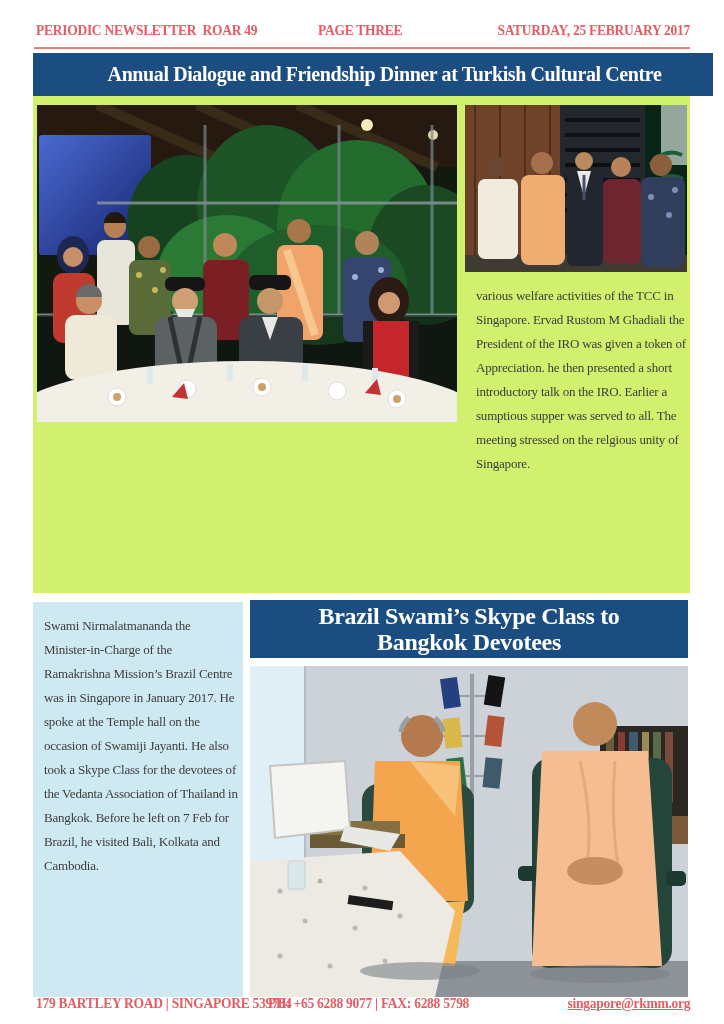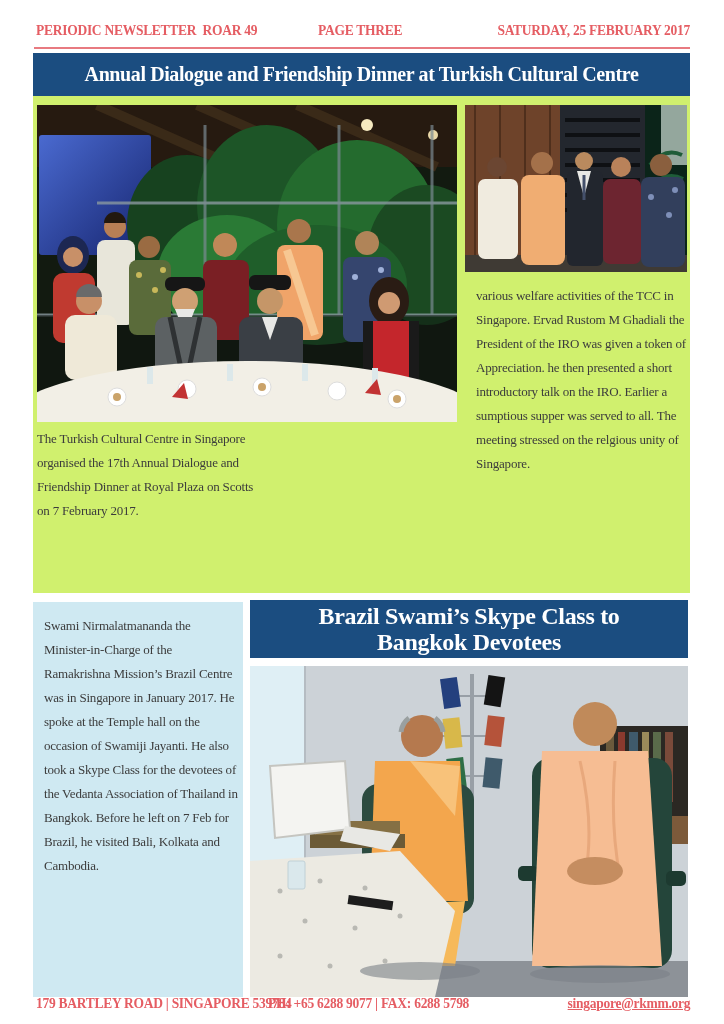--- a/index.html
+++ b/index.html
@@ -15,21 +15,21 @@
   .ftr-text{position:absolute;top:995px;font-size:15px;font-weight:bold;color:#e55d63;
             letter-spacing:-0.3px;white-space:pre;}
   .ftr-address{left:36px;transform:scaleX(.9);transform-origin:0 50%;}
   .ftr-phone{left:268px;transform:scaleX(.9);transform-origin:0 50%;}
   .ftr-email{right:34px;transform:scaleX(.9);transform-origin:100% 50%;
              text-decoration:underline;cursor:pointer;}
   
   .banner{position:absolute;background:#1b4d80;color:#ffffff;font-weight:bold;
           display:flex;align-items:center;justify-content:center;text-align:center;}
   .banner1{left:33px;top:53px;width:657px;height:43px;font-size:20px;letter-spacing:-0.4px;
-           white-space:nowrap;}
+           white-space:nowrap;padding-left:23px;}
   .banner2{left:250px;top:600px;width:438px;height:58px;font-size:24px;line-height:26px;
            letter-spacing:-0.3px;}
   .banner2 span{display:block;max-width:330px;}
   
   .green-block{position:absolute;left:33px;top:96px;width:657px;height:497px;background:#d0f06e;}
   .blue-block{position:absolute;left:33px;top:602px;width:210px;height:395px;background:#cfe9f2;}
   .photo{position:absolute;overflow:hidden;}
   .photo svg{display:block;}
   .photo-main{left:37px;top:105px;width:420px;height:317px;}
   .photo-tcc{left:465px;top:105px;width:222px;height:167px;}
@@ -158,21 +158,20 @@
       <circle cx="156" cy="62" r="10" fill="#b9825a"></circle>
       <rect x="138" y="74" width="38" height="85" rx="7" fill="#6d2530"></rect>
       <circle cx="196" cy="60" r="11" fill="#8a5f3e"></circle>
       <rect x="176" y="72" width="44" height="90" rx="8" fill="#323f5c"></rect>
       <circle cx="186" cy="92" r="3" fill="#7e8fb8"></circle>
         <circle cx="204" cy="110" r="3" fill="#7e8fb8"></circle>
         <circle cx="210" cy="85" r="3" fill="#7e8fb8"></circle>
     </svg>
   </div>
 
-  <div class="col col-1">The Turkish Cultural Centre in Singapore organised the 17th Annual Dialogue and Friendship Dinner at Royal Plaza on Scotts on 7 February 2017.</div>
   <div class="col col-3">various welfare activities of the TCC in Singapore. Ervad Rustom M Ghadiali the President of the IRO was given a token of Appreciation. he then presented a short introductory talk on the IRO. Earlier a sumptious supper was served to all. The meeting stressed on the relgious unity of Singapore.</div>
 
   <div class="blue-block"></div>
   <div class="col col-brazil">Swami Nirmalatmananda the Minister-in-Charge of the Ramakrishna Mission’s Brazil Centre was in Singapore in January 2017. He spoke at the Temple hall on the occasion of Swamiji Jayanti. He also took a Skype Class for the devotees of the Vedanta Association of Thailand in Bangkok. Before he left on 7 Feb for Brazil, he visited Bali, Kolkata and Cambodia.</div>
   <div class="banner banner2">
     <span>Brazil Swami’s Skype Class to Bangkok Devotees</span>
   </div>
 
   <div class="photo photo-skype">
     <svg width="100%" height="100%" viewBox="0 0 438 331" preserveAspectRatio="none">

